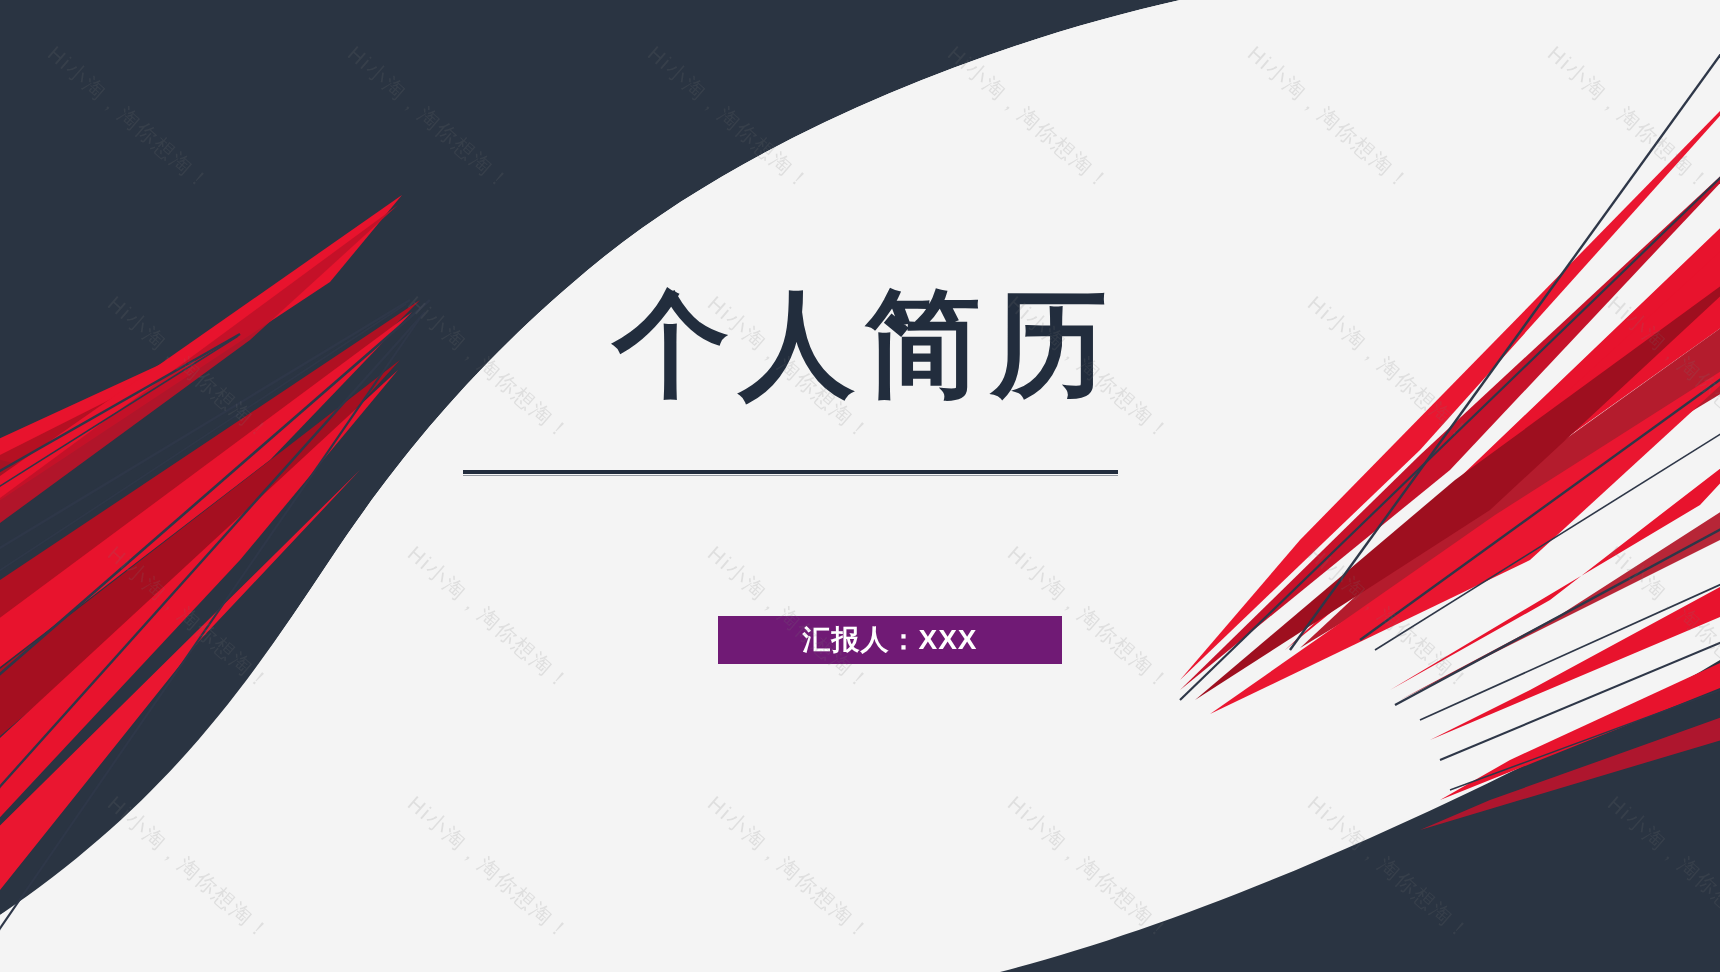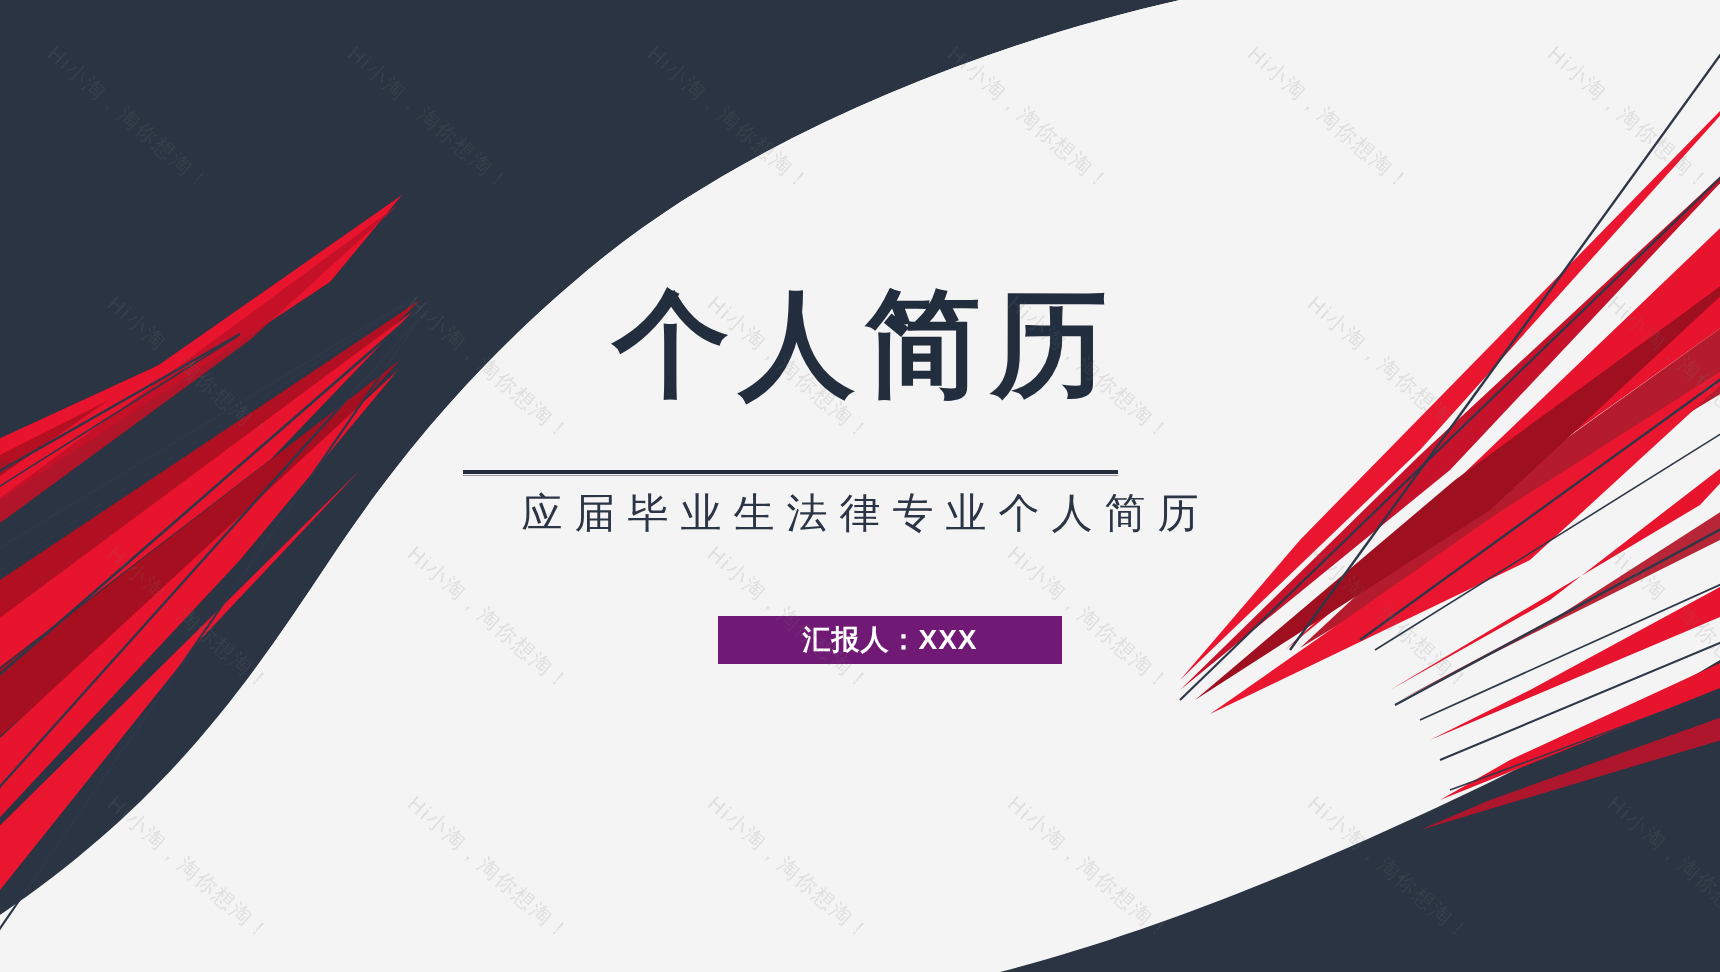--- a/index.html
+++ b/index.html
@@ -220,20 +220,19 @@
     <div class="wm" style="left:1320px;top:790px;">Hi小淘，淘你想淘！</div>
     <div class="wm" style="left:1620px;top:790px;">Hi小淘，淘你想淘！</div>
   </div>
 
   <div class="content">
 
     <div class="title">个人简历</div>
 
     <div class="divider"></div>
 
-    <div class="subtitle">应届毕业生法律专业个人简历</div>
 
     <div class="badge">
       <span class="badge-text">汇报人：XXX</span>
     </div>
 
   </div>
 </div>
 
 </body></html>

